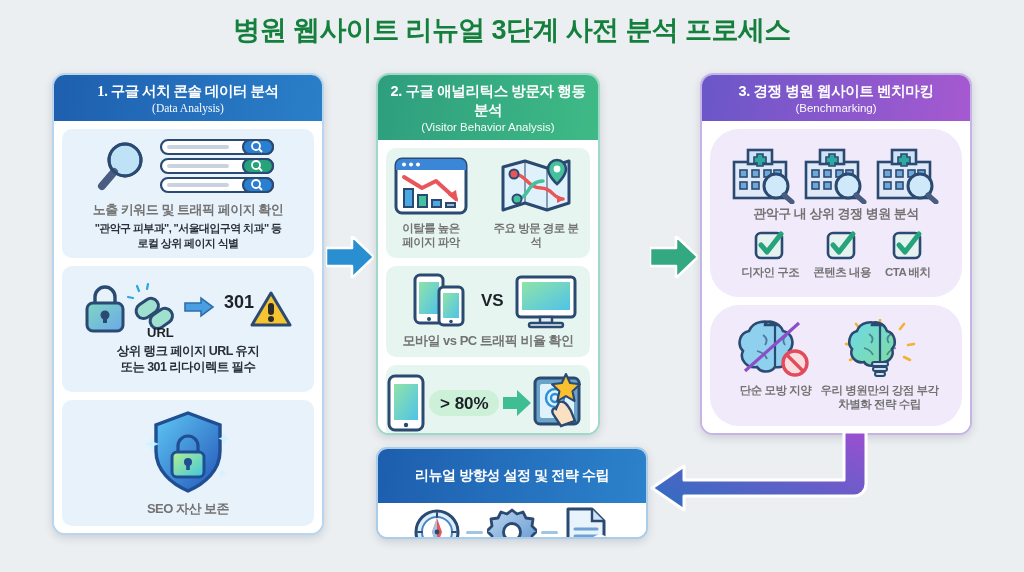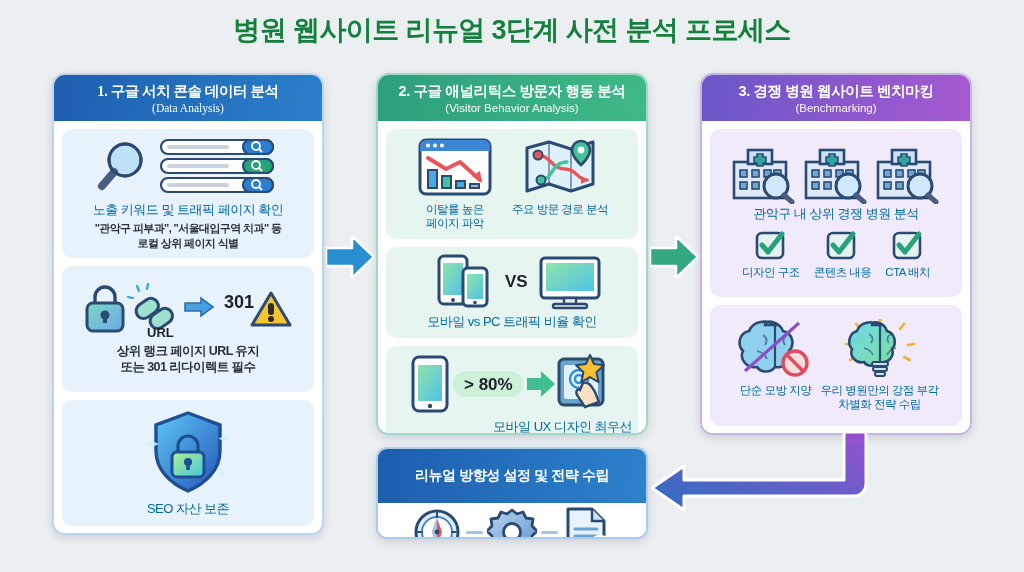--- a/index.html
+++ b/index.html
@@ -35,38 +35,38 @@
   .panel-head .en { font-size: 11.5px; font-weight: normal; display:block; margin-top: 1px; opacity: .97; }
   .panel-body {
     background: #ffffff;
     padding: 8px;
     display: flex; flex-direction: column; gap: 8px;
     height: calc(100% - 45px);
   }
 
   #panel1 { left: 52px; top: 73px; width: 272px; height: 462px; border: 2px solid #b9d6ef; background:#fff;}
   #panel1 .panel-head { background: linear-gradient(100deg,#1e5fae 0%,#2a7fc9 100%); font-family: Liberation Serif, serif; }
-  #panel2 { left: 376px; top: 73px; width: 272px; height: 362px; border: 2px solid #9fd9c7; background:#fff;}
+  #panel2 { left: 376px; top: 73px; width: 224px; height: 362px; border: 2px solid #9fd9c7; background:#fff;}
   #panel2 .panel-head { background: linear-gradient(100deg,#2e9e7e 0%,#3fba86 100%); }
   #panel3 { left: 700px; top: 73px; width: 272px; height: 362px; border: 2px solid #c6b4e6; background:#fff;}
   #panel3 .panel-head { background: linear-gradient(100deg,#6a57c8 0%,#a659d0 100%); }
 
   .card {
     border-radius: 10px;
     padding: 7px 6px 8px;
     text-align: center;
     flex: 1;
     display: flex; flex-direction: column; align-items: center; justify-content: center;
   }
   .card.blue  { background: #e8f2fb; }
   .card.green { background: #e6f5ef; }
-  .card.purple{ background: #f1eafa; }
+  .card.purple{ background: #f1eafa; border-radius: 29px; }
 
   .cap {
-    font-size: 13px; font-weight: normal; color: #0369a1;
+    font-size: 13px; font-weight: bold; color: #737373;
     letter-spacing: -0.5px; line-height: 1.25; margin-top: 4px; text-align: center;
   }
   .sub {
     font-size: 11px; font-weight: bold; color: #2a3038;
     letter-spacing: -0.6px; line-height: 1.3; margin-top: 3px;
   }
   .cap.sm { font-size: 11.5px; }
   .row { display: flex; align-items: center; justify-content: center; gap: 10px; width: 100%; }
   .col { display: flex; flex-direction: column; align-items: center; }
 

